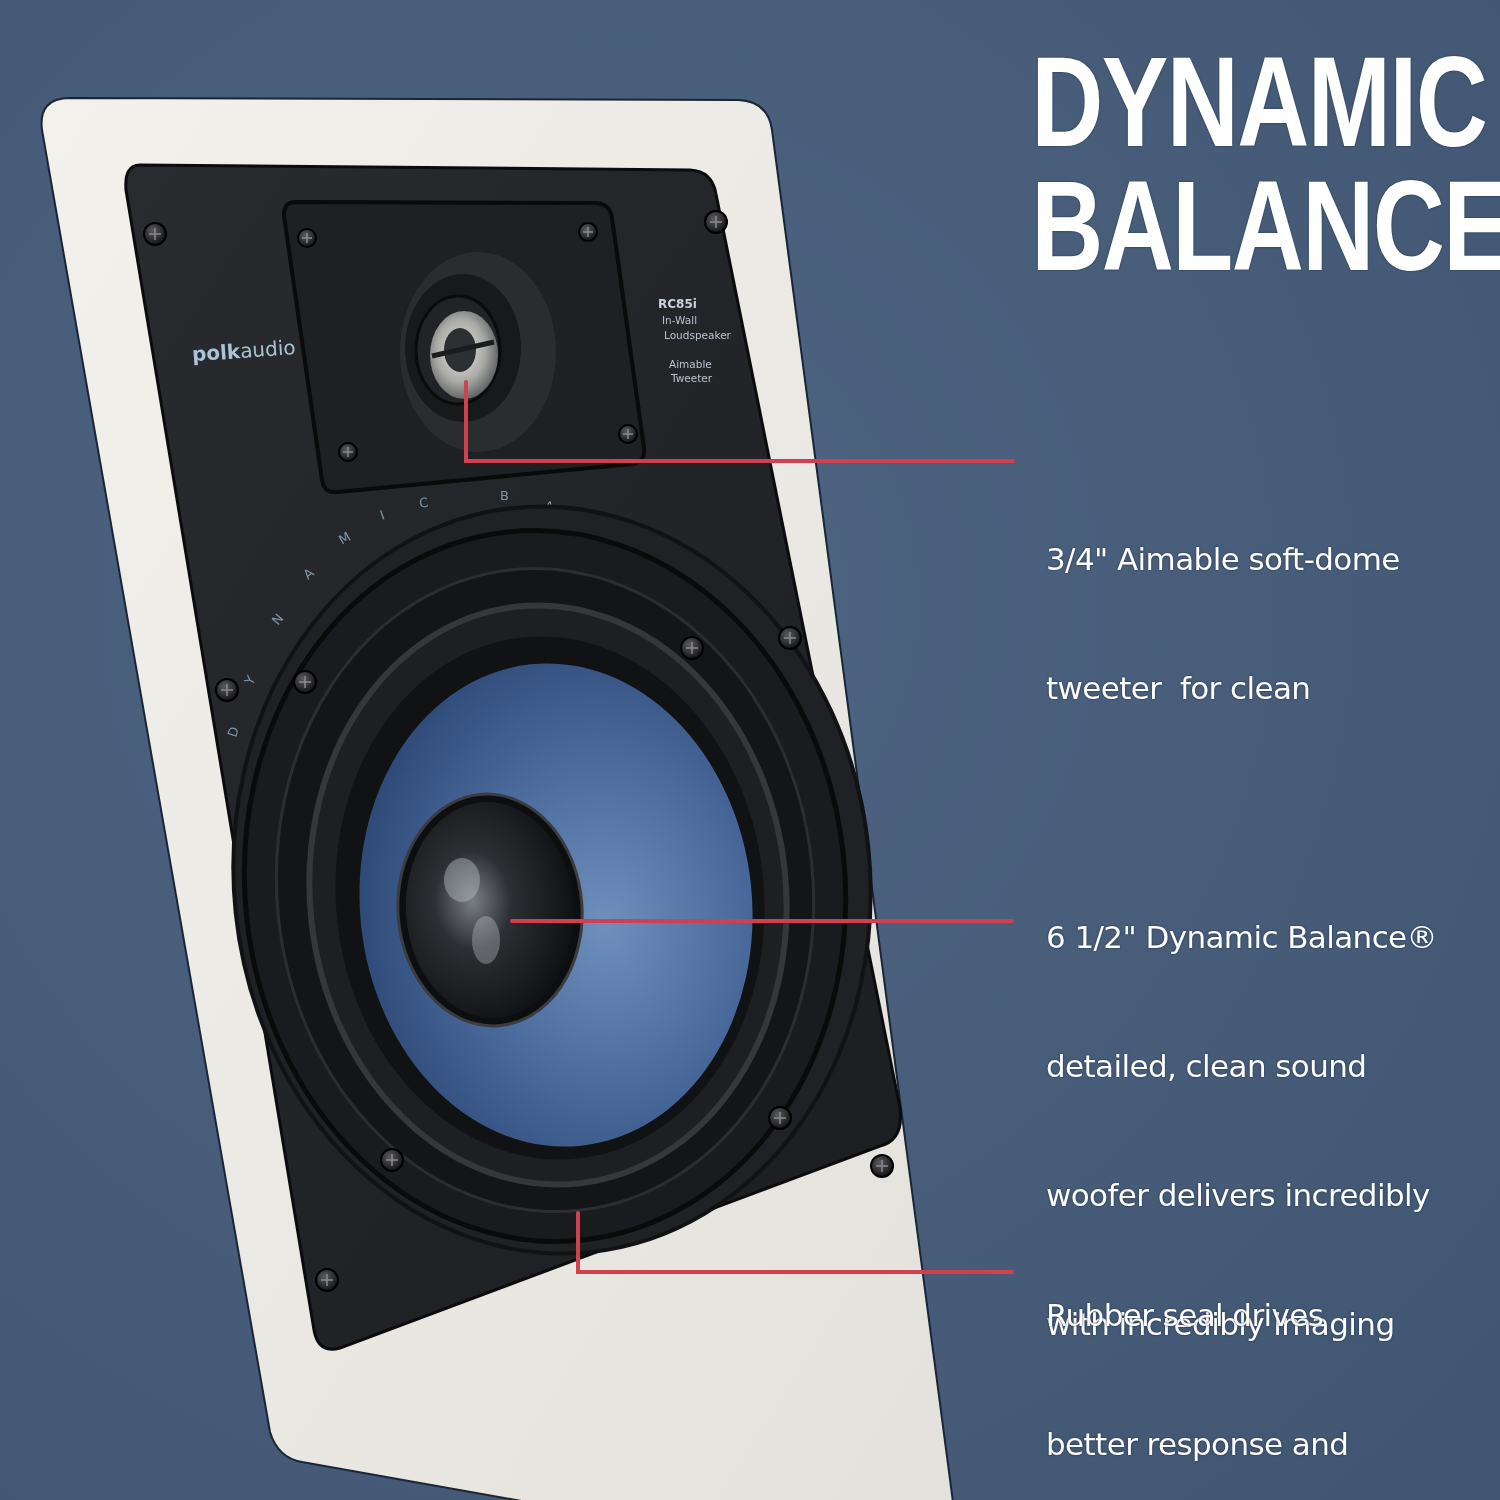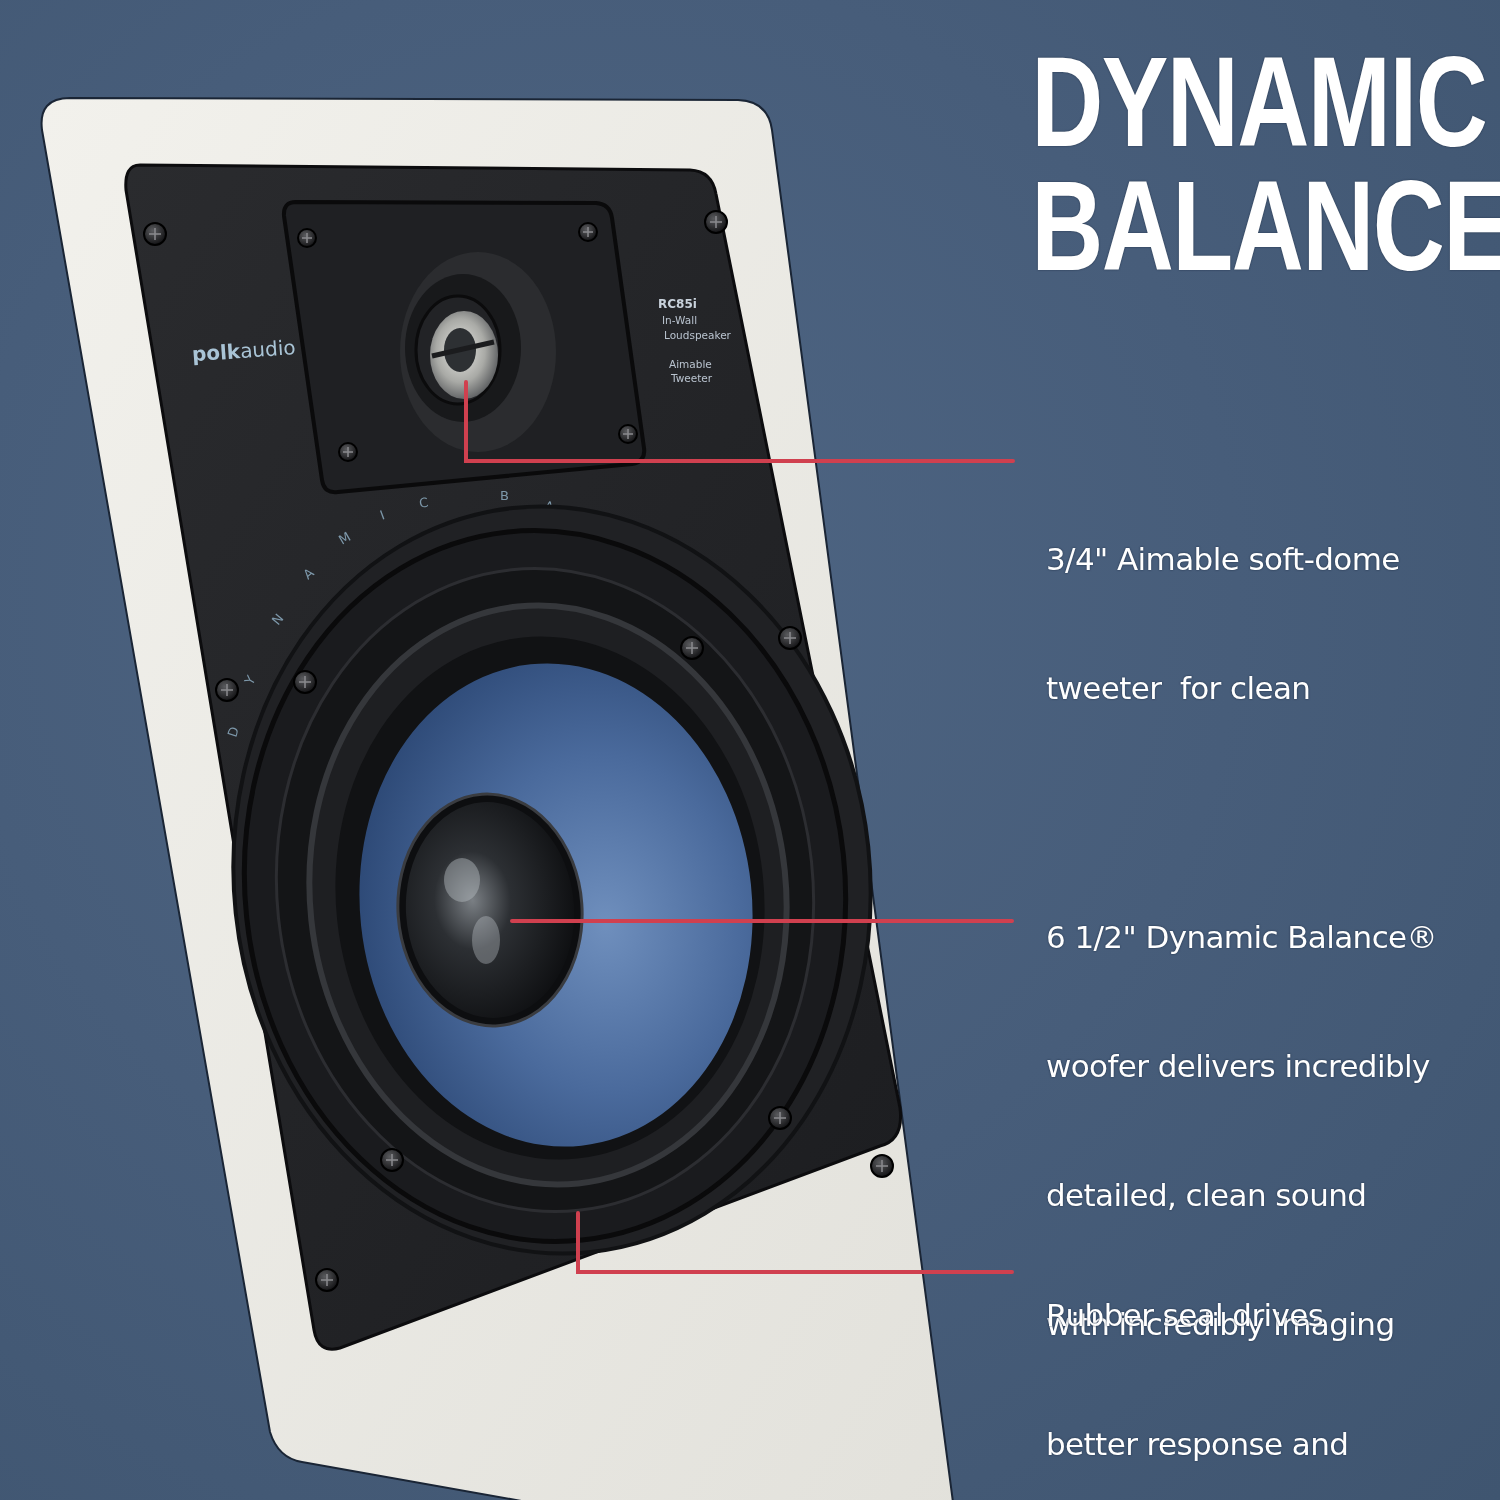--- a/index.html
+++ b/index.html
@@ -215,22 +215,22 @@
   <div>BALANCE</div>
 </div>
 
 <div class="callout c1">
   <div>3/4" Aimable soft-dome</div>
   <div>tweeter  for clean</div>
 </div>
 
 <div class="callout c2">
   <div>6 1/2" Dynamic Balance®</div>
+  <div>detailed, clean sound</div>
   <div>woofer delivers incredibly</div>
-  <div>detailed, clean sound</div>
   <div>with incredibly imaging</div>
 </div>
 
 <div class="callout c3">
   <div>Rubber seal drives</div>
   <div>better response and</div>
   
 </div>
 
 </body></html>

